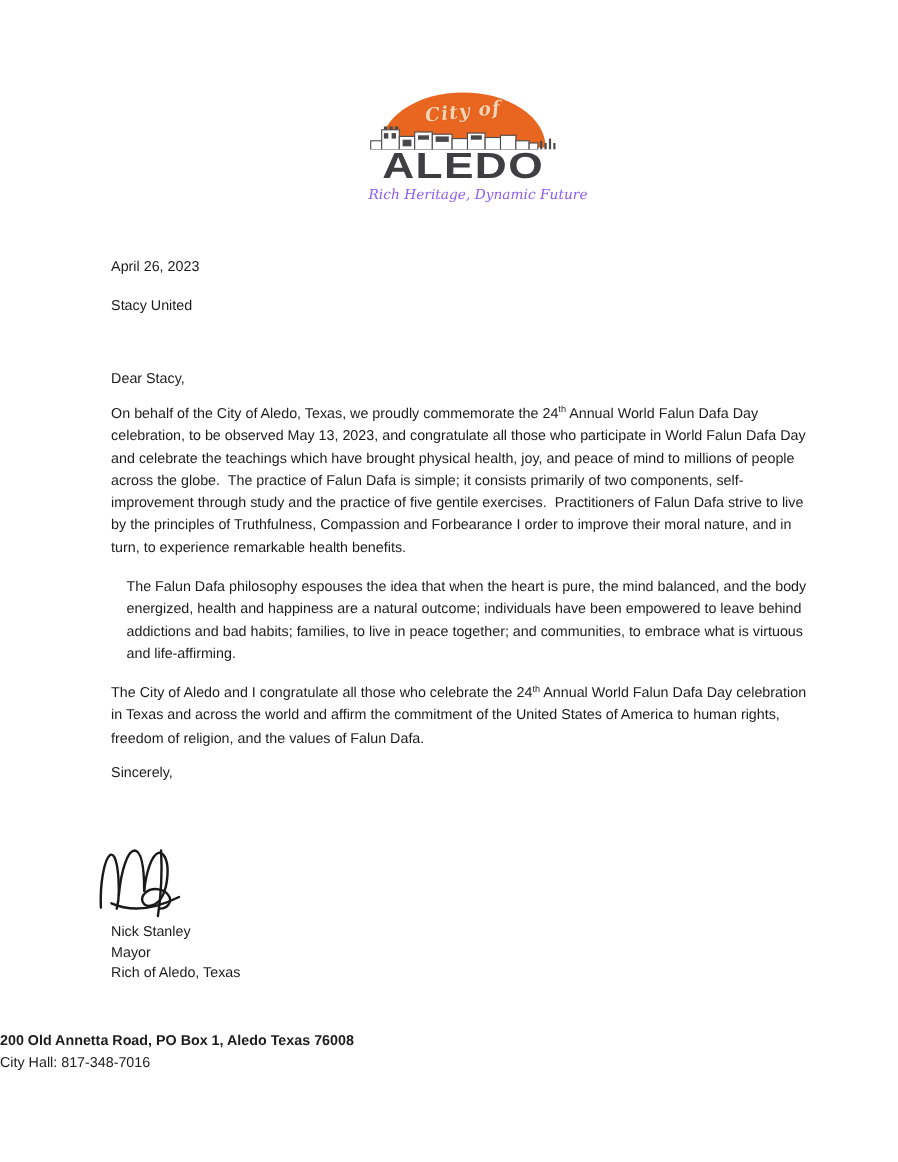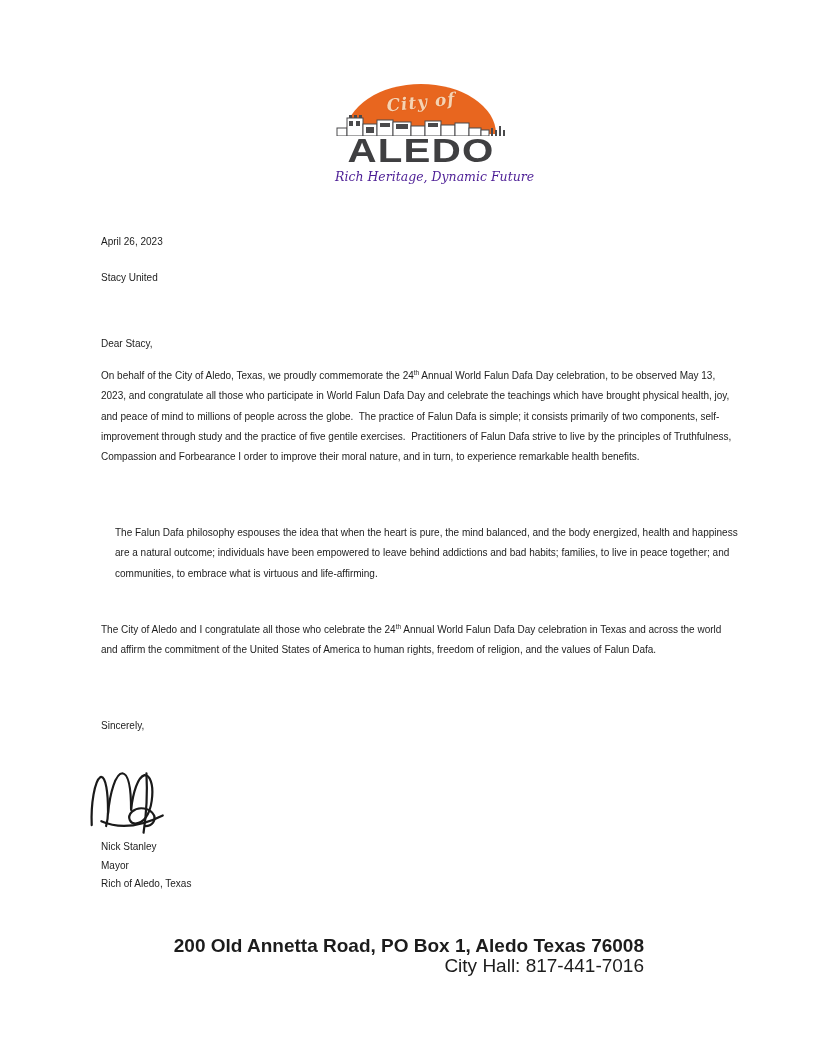--- a/index.html
+++ b/index.html
@@ -70,45 +70,45 @@
     letter-spacing: 1px;
     transform: scaleX(1.22);
     transform-origin: center;
     line-height: 1;
   }
   .logo-tagline {
     margin-top: 2px;
     font-family: "DejaVu Serif", serif;
     font-style: italic;
     font-size: 12.5px;
-    color: #4c1d95;
+    color: #8b5cf6;
     white-space: nowrap;
   }
 
   
   .block {
     position: absolute;
     left: 101px;
     width: 632px;
-    font-size: 10px;
+    font-size: 13px;
     line-height: 20.3px;
   }
   .para { white-space: pre-wrap; }
   sup {
     font-size: 0.64em;
     vertical-align: super;
     line-height: 0;
   }
   .date       { top: 232px; }
   .recipient  { top: 268px; }
   .salutation { top: 334px; }
   .para1      { top: 366px; }
   .para2      { top: 523px; margin-left: 14px; }
   .para3      { top: 620px; }
-  .closing    { top: 716px; }
+  .closing    { top: 692px; }
 
   .signature {
     position: absolute;
     top: 766px;
     left: 85px;
     width: 96px;
     height: 74px;
   }
   .signature path {
     fill: none;
@@ -117,22 +117,22 @@
     stroke-linecap: round;
   }
   .signer { top: 838px; line-height: 18.6px; }
 
   
   .footer {
     position: absolute;
     top: 936px;
     left: 0;
     width: 644px;
-    text-align: right;
-    font-size: 19px;
+    text-align: left;
+    font-size: 13px;
     line-height: 19.5px;
   }
   .footer-address { font-weight: bold; }
 
   .skyline-shape { fill: #ffffff; stroke: #4a4a4c; stroke-width: 1; }
   .skyline-dark  { fill: #4a4a4c; stroke: none; }
 </style>
 </head>
 <body>
 
@@ -192,16 +192,16 @@
   </svg>
 
   <div class="block signer">
     <div>Nick Stanley</div>
     <div>Mayor</div>
     <div>Rich of Aledo, Texas</div>
   </div>
 
   <div class="footer">
     <div class="footer-address">200 Old Annetta Road, PO Box 1, Aledo Texas 76008</div>
-    <div class="footer-phone">City Hall: 817-441-7016</div>
+    <div class="footer-phone">City Hall: 817-348-7016</div>
   </div>
 
 </div>
 
 </body></html>

